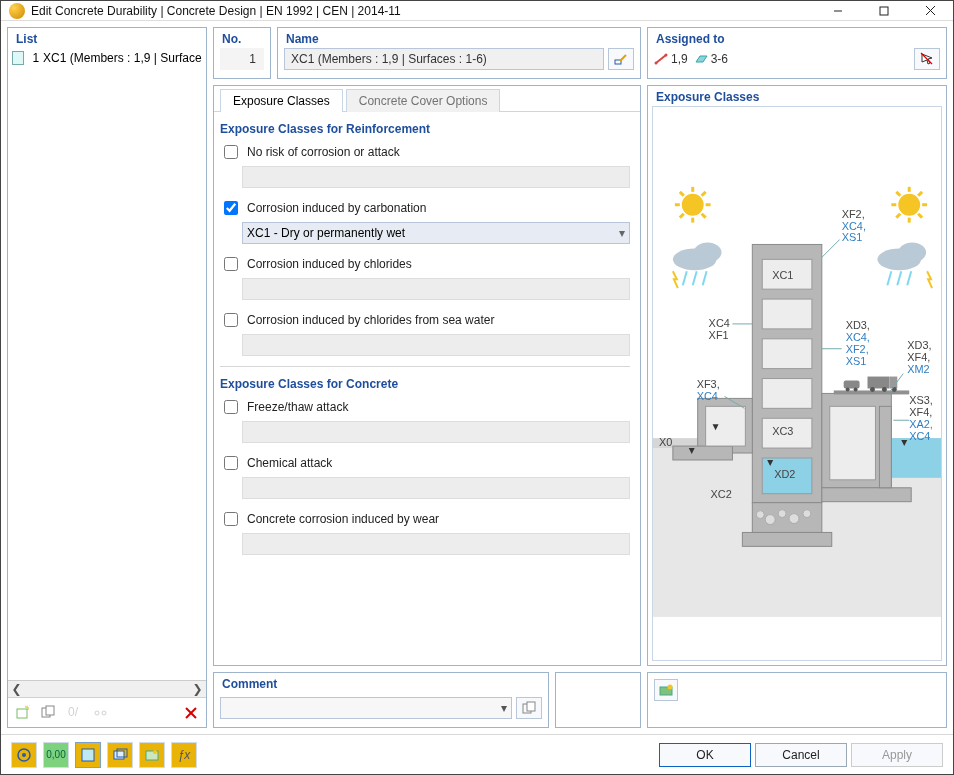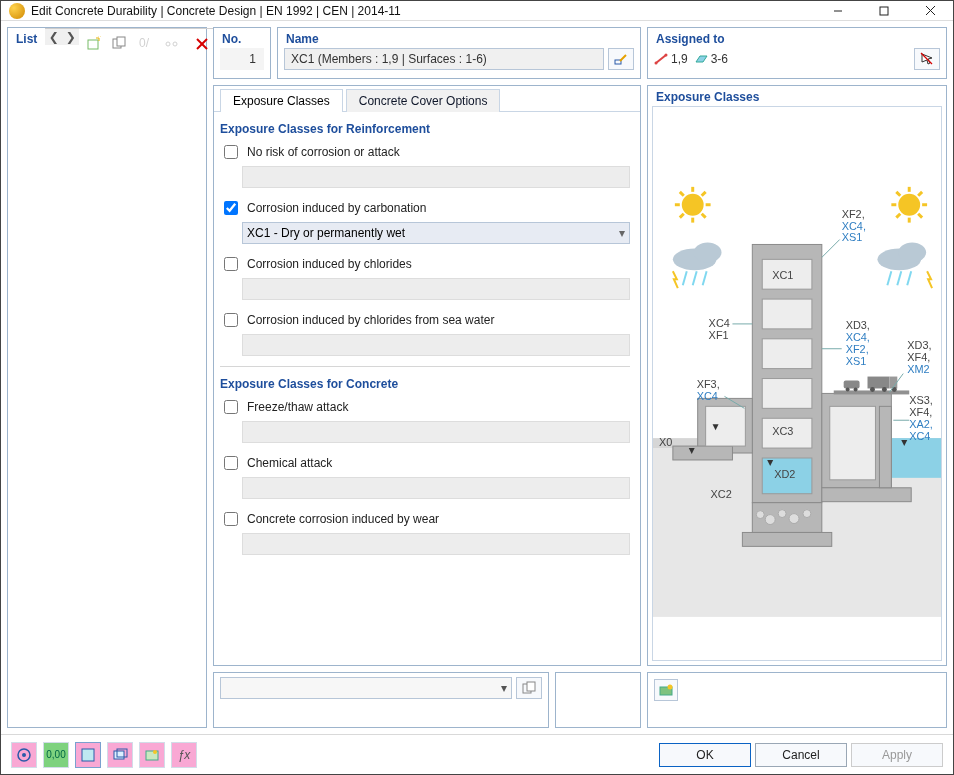--- a/index.html
+++ b/index.html
@@ -7,21 +7,21 @@
   .window{width:954px;height:775px;border:1px solid #444;display:flex;flex-direction:column;position:relative;}
   .titlebar{height:20px;display:flex;align-items:center;padding:0 0 0 8px;border-bottom:1px solid #ddd;color:#111}
   .titlebar .icon{width:16px;height:16px;margin-right:6px;border-radius:50%;background:radial-gradient(circle at 30% 30%,#ffd24d,#d08800);position:relative}
   .titlebar .title{flex:1}
   .winbtns{display:flex;height:100%}
   .winbtn{width:46px;display:flex;align-items:center;justify-content:center;color:#222}
   .body{flex:1;display:flex;padding:6px;gap:6px;background:#fff;overflow:hidden}
   .panel{border:1px solid #9db4cc;background:#fff;display:flex;flex-direction:column}
   .panel-head{font-weight:bold;color:#1e4e9c;padding:4px 8px 2px}
   .left{width:200px;display:flex;flex-direction:column}
-  .list-panel{flex:1;display:flex;flex-direction:row}
+  .list-panel{flex:1;display:flex;flex-direction:column}
   .list-body{flex:1;overflow:hidden;position:relative}
   .list-row{display:flex;align-items:center;height:20px;padding:0 4px;gap:4px}
   .list-row .swatch{width:14px;height:14px;border:1px solid #7aa;background:#def7f7}
   .list-row .num{width:14px;text-align:right;color:#000}
   .list-row .lbl{white-space:nowrap;overflow:hidden}
   .hscroll{height:17px;border-top:1px solid #ccc;display:flex;align-items:center;justify-content:space-between;background:#f0f0f0}
   .hscroll .arr{width:17px;text-align:center;color:#555}
   .left-toolbar{height:30px;display:flex;align-items:center;gap:4px;padding:2px 4px;border-top:1px solid #d0d0d0}
   .tbtn{width:22px;height:22px;border:1px solid transparent;display:flex;align-items:center;justify-content:center;color:#555}
   .tbtn.disabled{opacity:.45}
@@ -34,21 +34,21 @@
   .name-box{flex:1}
   .name-row{display:flex;gap:4px;align-items:center;padding:0 6px 6px}
   .name-row input{flex:1;height:22px;border:1px solid #b7c6d8;background:#f0f0f0;padding:0 6px;color:#333}
   .mini{width:26px;height:22px;border:1px solid #b7c6d8;background:#f7f9fc;display:flex;align-items:center;justify-content:center;color:#2a5aa8;font-size:11px}
   .assigned{width:300px}
   .assigned-body{display:flex;align-items:center;gap:6px;padding:0 6px 6px}
   .assigned-body .chip{display:flex;align-items:center;gap:3px;color:#333}
   .chip svg{width:14px;height:14px}
   .tabs-panel{flex:1;display:flex;flex-direction:column}
   .tabstrip{display:flex;border-bottom:1px solid #c9d6e5;padding-left:6px;height:26px;align-items:flex-end}
-  .tab{padding:4px 12px;border:1px solid #c9d6e5;border-bottom:none;background:#f1f1f1;color:#0f172a;margin-right:3px;position:relative;top:1px}
+  .tab{padding:4px 12px;border:1px solid #c9d6e5;border-bottom:none;background:#f1f1f1;color:#737373;margin-right:3px;position:relative;top:1px}
   .tab.active{background:#fff;color:#000;font-weight:normal}
   .tab-body{flex:1;display:flex;gap:8px;padding:6px;overflow:hidden}
   .formcol{flex:1;overflow:auto;padding-right:4px}
   .section-title{color:#1e4e9c;font-weight:bold;margin:4px 0 6px}
   .opt{margin-bottom:6px}
   .opt label{display:flex;align-items:center;gap:6px;color:#222}
   .opt input[type=checkbox]{width:14px;height:14px}
   .opt .subfield{margin:4px 0 10px 22px;height:22px;background:#ededed;border:1px solid #ddd}
   .opt .subfield.sel{display:flex;align-items:center;justify-content:space-between;padding:0 4px;background:#e7ebf3;border:1px solid #b7c6d8}
   .divider{height:1px;background:#d6d6d6;margin:10px 0}
@@ -56,21 +56,21 @@
   .diagram .panel-head{}
   .diagram-body{flex:1;border:1px solid #c9d6e5;margin:0 4px 4px;background:#fff;position:relative;overflow:hidden}
   .comment-row{display:flex;gap:6px}
   .comment-panel{flex:1;height:56px}
   .comment-body{display:flex;align-items:center;gap:4px;padding:4px 6px}
   .comment-body .combo{flex:1;height:22px;border:1px solid #b7c6d8;background:#f7f7f7;display:flex;align-items:center;justify-content:flex-end;padding:0 4px;color:#555}
   .side-small{width:86px;height:56px}
   .diagram-foot{width:300px;height:56px}
   .footer{height:40px;border-top:1px solid #d9d9d9;display:flex;align-items:center;padding:0 10px}
   .footer-left{display:flex;gap:6px}
-  .footer-left .tbtn{width:26px;height:26px;border:1px solid #d2dce8;background:#f9a8d4}
+  .footer-left .tbtn{width:26px;height:26px;border:1px solid #d2dce8;background:#eab308}
   .footer-left .tbtn.a{border-color:#7aa0cf}
   .footer-spacer{flex:1}
   .btn{width:92px;height:24px;border:1px solid #9aa7b5;background:#f7f9fc;color:#222;margin-left:4px}
   .btn.primary{border:1.5px solid #0b63c4}
   .btn:disabled{color:#999;border-color:#ccc}
   
   .dlbl{font-size:11px;fill:#444}
   .dlbl.b{fill:#2f7ec2}
 </style>
 </head>
@@ -421,20 +421,21 @@
               <text class="dlbl" x="258" y="268">XF4,</text>
               <text class="dlbl b" x="258" y="280">XA2,</text>
               <text class="dlbl b" x="258" y="292">XC4</text>
             </svg>
           </div>
         </div>
       </div>
 
       <div class="comment-row">
         <div class="panel comment-panel">
+          <div class="panel-head">Comment</div>
           <div class="comment-body">
             <div class="combo">
               <span>▾</span>
             </div>
             <div class="mini">
               <svg width="14" height="14">
                   <rect x="1" y="3" width="8" height="9" fill="none" stroke="#888"></rect>
                   <rect x="5" y="1" width="8" height="9" fill="#fff" stroke="#888"></rect>
                 </svg>
             </div>

